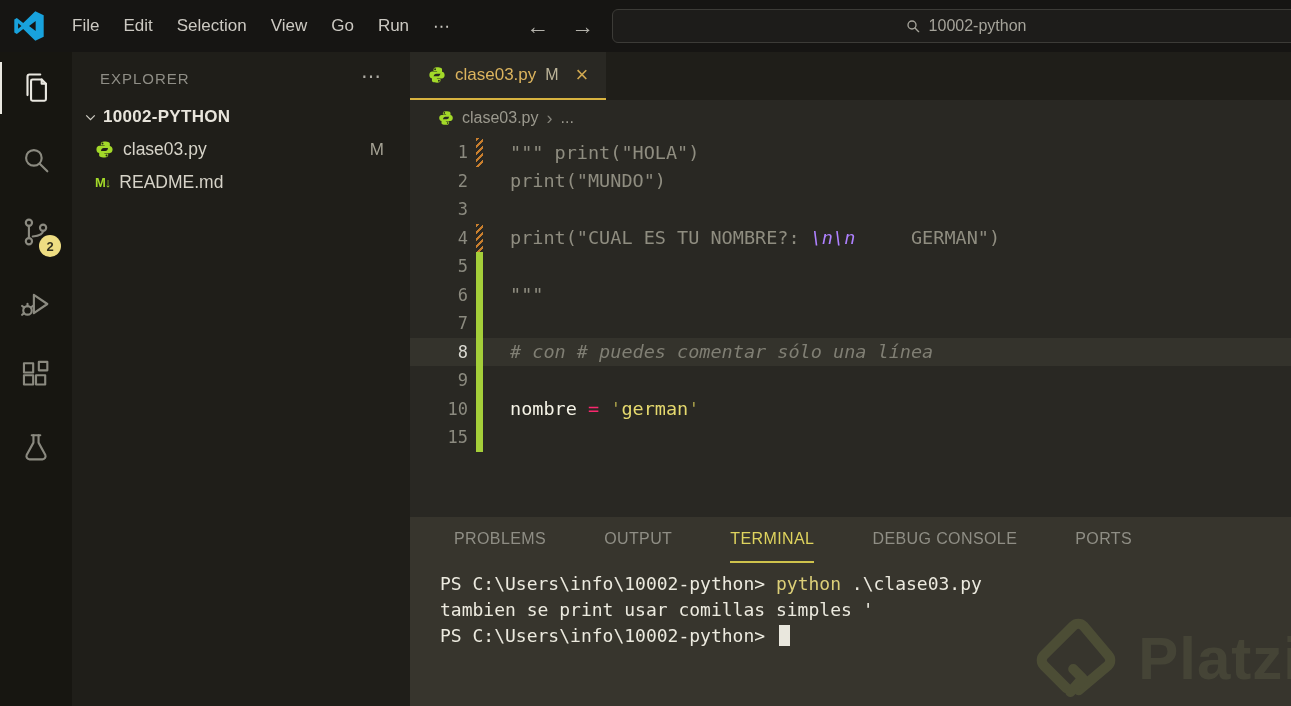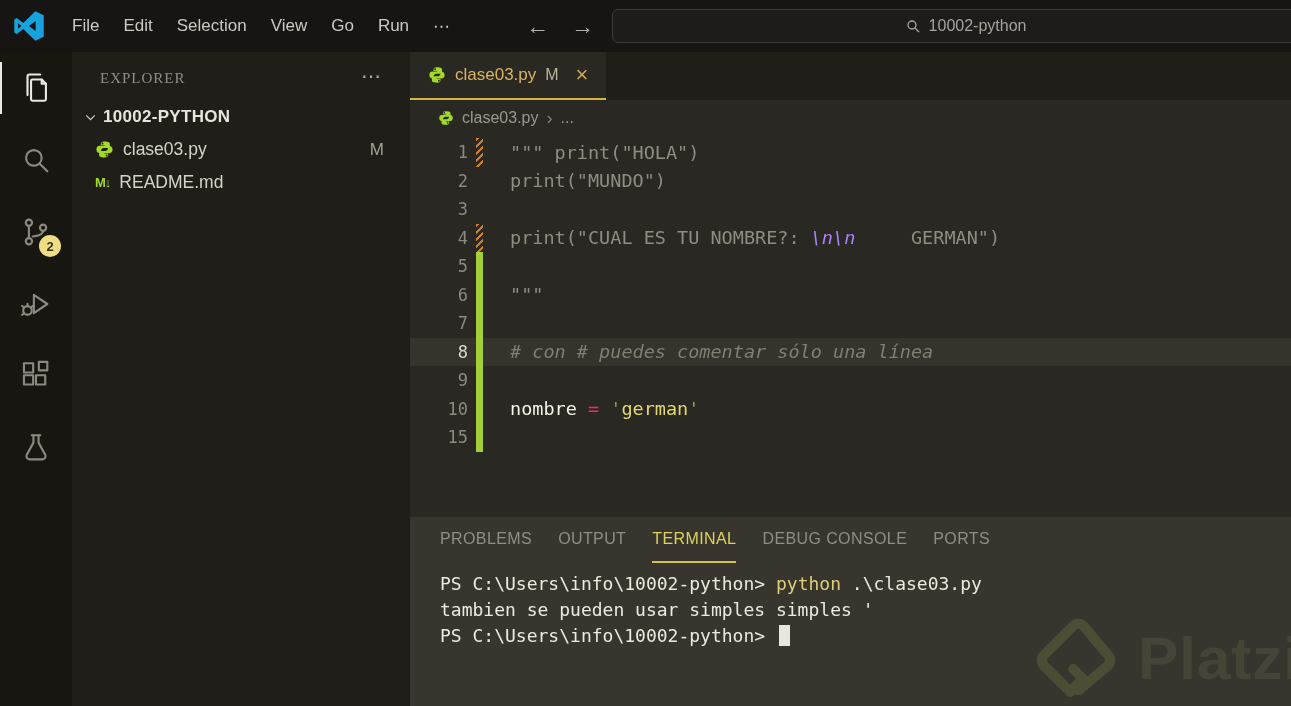--- a/index.html
+++ b/index.html
@@ -32,21 +32,21 @@
   .ab-item.active svg { stroke:#eae8e1; }
   .ab-item.active::before { content:""; position:absolute; left:0; top:10px; bottom:10px;
                             width:2px; background:#eae8e1; }
   .ab-badge { position:absolute; right:11px; bottom:11px; width:22px; height:22px; border-radius:50%;
               background:#eedd82; color:#33301f; font-size:13px; font-weight:700;
               display:flex; align-items:center; justify-content:center; }
 
   
   .sidebar { width:338px; background:#1f1e19; flex:0 0 auto; display:flex; flex-direction:column; }
   .sb-header { display:flex; align-items:flex-start; justify-content:space-between;
-               padding:18px 28px 14px 28px;font-family:Liberation Serif, serif; }
+               padding:18px 28px 14px 28px; }
   .sb-title { color:#8f8e86; font-size:15px; letter-spacing:1px; }
   .sb-actions { color:#aeaca4; font-size:20px; line-height:0.6; letter-spacing:1px; }
   .folder-row { display:flex; align-items:center; height:32px; padding-left:10px; gap:4px; }
   .folder-row svg { width:17px; height:17px; stroke:#cfcdc4; fill:none; stroke-width:1.8; }
   .folder-name { color:#e8e5dc; font-size:17px; font-weight:700; letter-spacing:0.3px; }
   .file-row { display:flex; align-items:center; height:33px; padding:0 26px 0 23px; gap:9px; }
   .file-name { color:#d6d3c8; font-size:17.5px; flex:1; }
   .file-badge { color:#a5a294; font-size:17px; }
   .fi-python { width:19px; height:19px; flex:0 0 auto; }
   .fi-md { color:#a3d929; font-size:13px; font-weight:700; letter-spacing:-1px; white-space:nowrap; }
@@ -75,21 +75,21 @@
   .gmark { width:7px; height:100%; margin-left:8px; flex:0 0 auto; }
   .gmark.modified { background:repeating-linear-gradient(135deg,#c97f2e 0 2.5px,#292823 2.5px 5px); }
   .gmark.added { background:#a4ce39; }
   .code-text { margin-left:27px; font-size:18.5px; white-space:pre; }
   .c-doc { color:#8f8d80; } .c-comment { color:#807f74; font-style:italic; }
   .c-escape { color:#ae81ff;font-style:italic; } .c-plain { color:#f5f3e6; } .c-op { color:#f9286e; }
   .c-string { color:#e5d96e; } .c-quote { color:#a39a48; } .c-func { color:#a5dc2b; }
 
   
   .panel { height:189px; background:#37352d; flex:0 0 auto; position:relative; overflow:hidden; }
-  .panel-tabs { height:46px; display:flex; align-items:stretch; gap:26px; padding-left:30px; }
+  .panel-tabs { height:46px; display:flex; align-items:stretch; gap:58px; padding-left:44px; }
   .ptab { display:flex; align-items:center; color:#8f8e85; font-size:16px; letter-spacing:0.4px;
           border-bottom:2px solid transparent; }
   .ptab.active { color:#ded35e; border-bottom-color:#cfc34c; }
   .terminal { padding:8px 1px 0 30px; font-family:"DejaVu Sans Mono", monospace; font-size:18px;
               line-height:26px; color:#eceadf; }
   .t-line { white-space:pre; }
   .t-plain { color:#eceadf; } .t-cmd { color:#dccf78; }
   .cursor { display:inline-block; width:11px; height:21px; background:#e9e7dd;
             vertical-align:-4px; margin-left:3px; }
 
@@ -302,21 +302,21 @@
       <div class="panel">
         <div class="panel-tabs">
             <span class="ptab">PROBLEMS</span>
             <span class="ptab">OUTPUT</span>
             <span class="ptab active">TERMINAL</span>
             <span class="ptab">DEBUG CONSOLE</span>
             <span class="ptab">PORTS</span>
           </div>
         <div class="terminal">
             <div class="t-line"><span class="t-plain">PS C:\Users\info\10002-python&gt; </span><span class="t-cmd">python</span><span class="t-plain"> .\clase03.py</span></div>
-            <div class="t-line"><span class="t-plain">tambien se pueden usar simples simples '</span></div>
+            <div class="t-line"><span class="t-plain">tambien se print usar comillas simples '</span></div>
             <div class="t-line"><span class="t-plain">PS C:\Users\info\10002-python&gt; </span><span class="cursor"></span></div>
           </div>
         <div class="watermark">
           <svg viewBox="0 0 100 100" fill="none" stroke="#6e7444" stroke-width="11" stroke-linecap="round" stroke-linejoin="round">
             <path d="M40 83 L15 58 a8 8 0 0 1 0-11 L47 15 a8 8 0 0 1 11 0 L85 47 a8 8 0 0 1 0 11 L53 85"></path>
             <path d="M44 87 L57 72 L47 62"></path>
           </svg>
           <span class="wm-text">Platzi</span>
         </div>
       </div>

